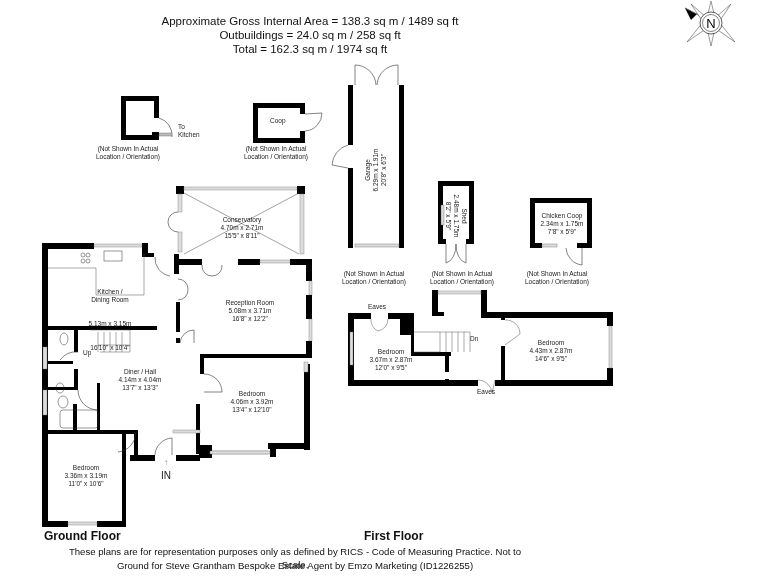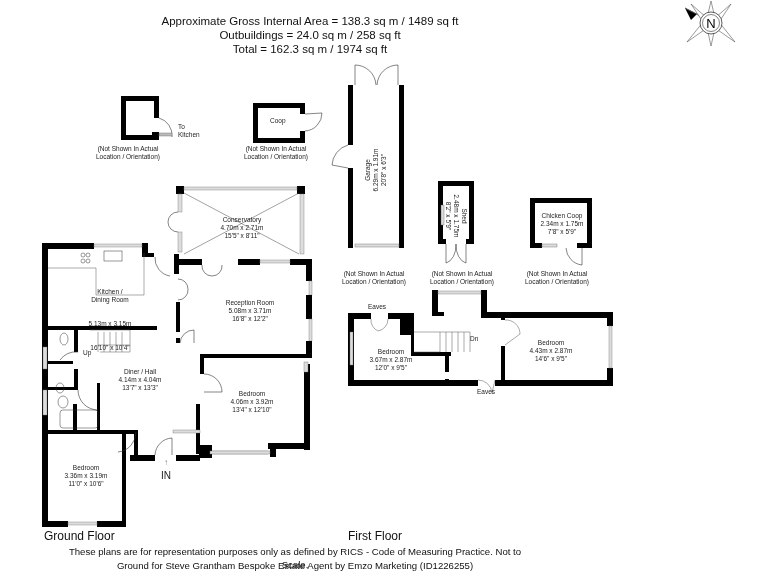--- a/index.html
+++ b/index.html
@@ -1,21 +1,21 @@
 <!DOCTYPE html>
 <html><head>
 <meta charset="utf-8">
 <style>
   html,body{margin:0;padding:0;background:#fff;}
   body{width:768px;height:576px;position:relative;overflow:hidden;font-family:"Liberation Sans",sans-serif;color:#111;}
   .hdr{position:absolute;left:150px;width:320px;top:14px;text-align:center;font-size:11.5px;line-height:14px;}
   .compass{position:absolute;left:683px;top:0;width:56px;height:50px;}
   svg.plan{position:absolute;left:0;top:0;}
   .lbl{position:absolute;font-size:6.5px;line-height:8px;text-align:center;white-space:nowrap;color:#222;}
-  .floor{position:absolute;font-weight:normal;font-size:12px;}
+  .floor{position:absolute;font-weight:bold;font-size:12px;}
   .foot{position:absolute;left:60px;width:470px;text-align:center;font-size:9.6px;line-height:13px;}
 </style>
 </head>
 <body>
 
 <div class="hdr">
   <div>Approximate Gross Internal Area = 138.3 sq m / 1489 sq ft</div>
   <div>Outbuildings = 24.0 sq m / 258 sq ft</div>
   <div>Total = 162.3 sq m / 1974 sq ft</div>
 </div>
@@ -276,16 +276,16 @@
 <div class="lbl" style="left:520px;top:339px;width:62px;">
   <div>Bedroom</div>
   <div>4.43m x 2.87m</div>
   <div>14'6" x 9'5"</div>
 </div>
 <div class="lbl" style="left:470px;top:335px;">Dn</div>
 <div class="lbl" style="left:368px;top:303px;">Eaves</div>
 <div class="lbl" style="left:477px;top:388px;">Eaves</div>
 
 <div class="floor" style="left:44px;top:529px;">Ground Floor</div>
-<div class="floor" style="left:348px;top:529px;">First Floor</div>
+<div class="floor" style="left:364px;top:529px;">First Floor</div>
 
 <div class="foot" style="top:545px;">These plans are for representation purposes only as defined by RICS - Code of Measuring Practice. Not to Scale.</div>
 <div class="foot" style="top:559px;">Ground for Steve Grantham Bespoke Estate Agent by Emzo Marketing (ID1226255)</div>
 
 </body></html>

